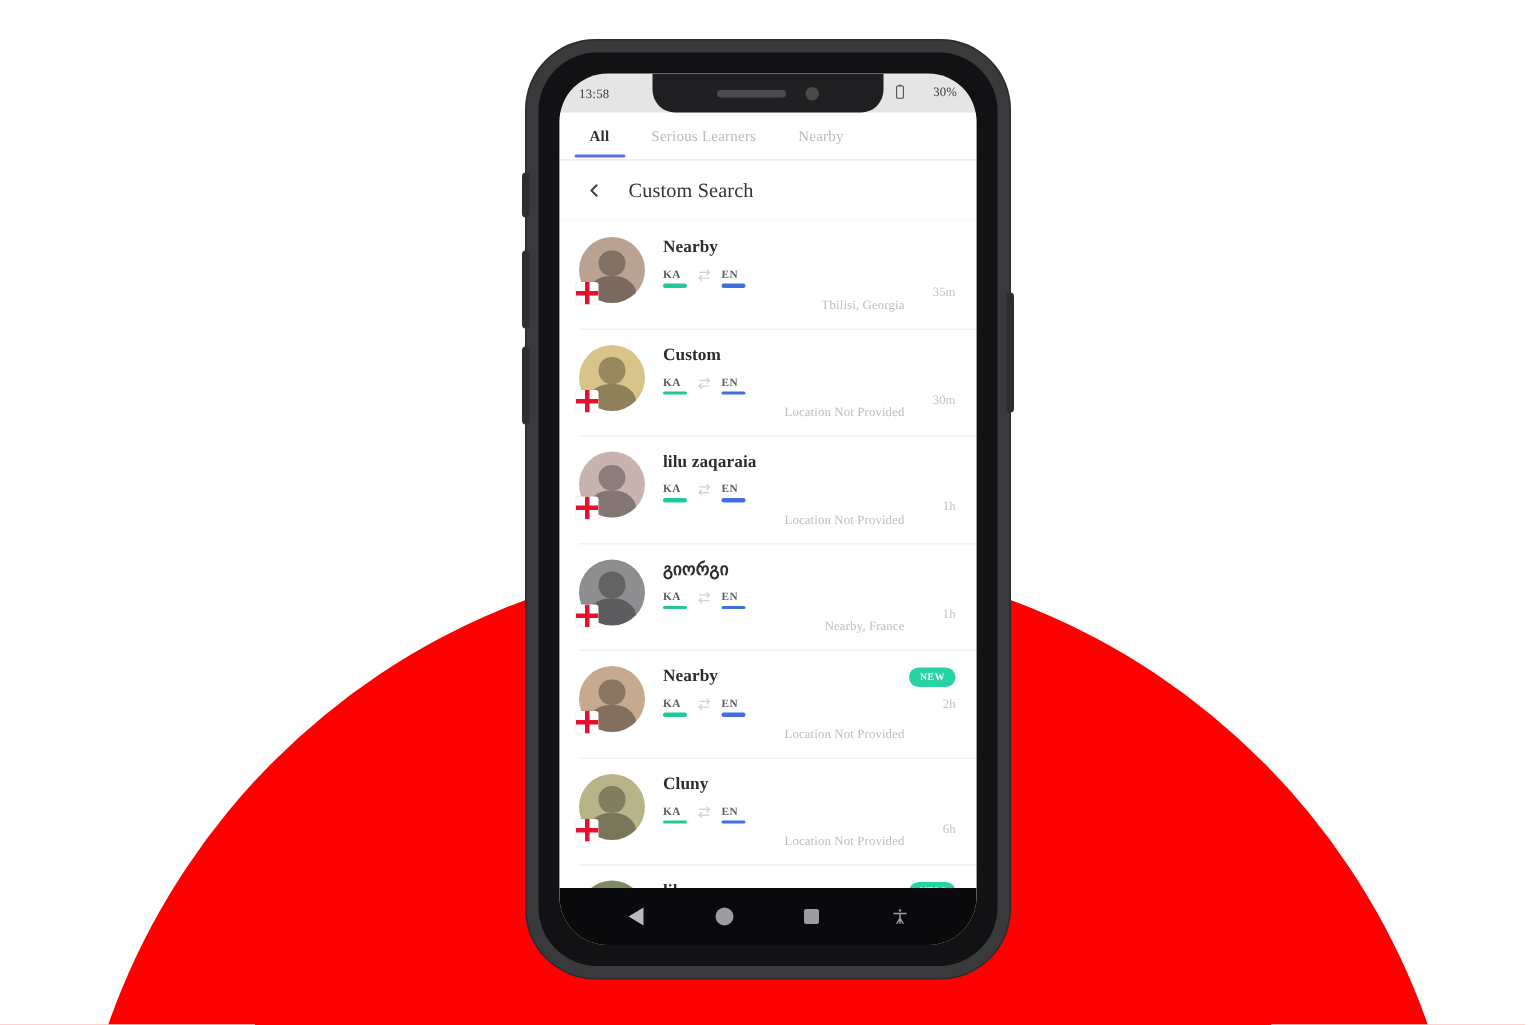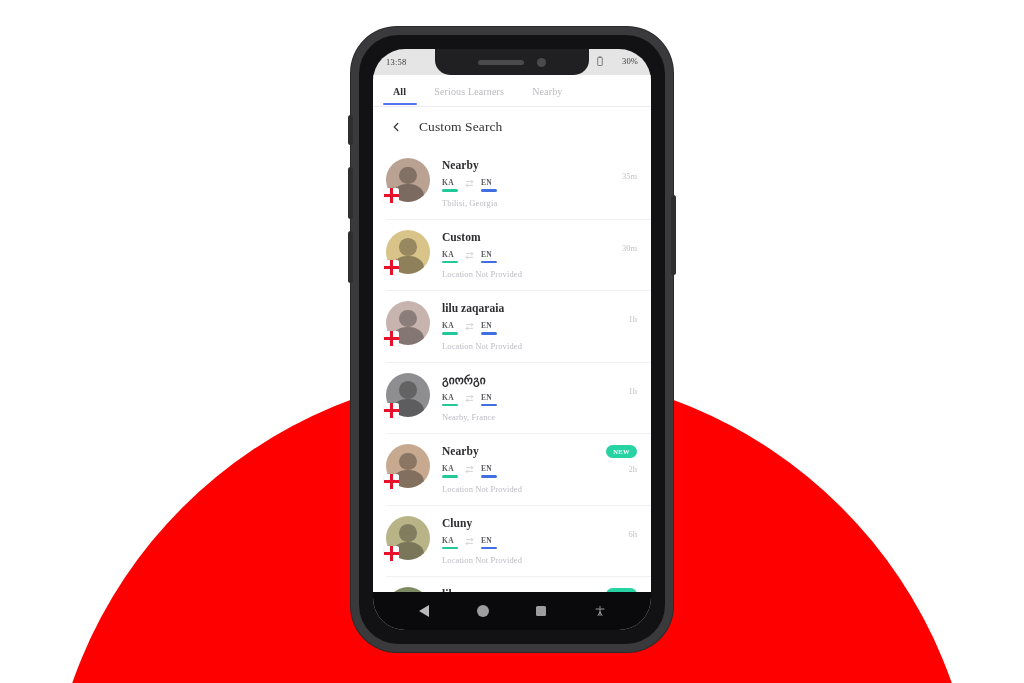--- a/index.html
+++ b/index.html
@@ -244,20 +244,21 @@
     margin-top: 1px;
     color: #cfcfd4;
     line-height: 9px;
     font-size: 8px;
   }
   .row-location {
     margin-top: 6px;
     font-size: 8.5px;
     color: #bcbcc2;
     letter-spacing: .1px;
+    text-align: right;
   }
   .row-right {
     flex: 0 0 auto;
     display: flex; flex-direction: column; align-items: flex-end;
     padding-top: 1px;
     min-width: 34px;
   }
   .new-badge {
     background: #27d3a2;
     color: #ffffff;
@@ -266,21 +267,21 @@
     letter-spacing: .4px;
     padding: 2.5px 7px;
     border-radius: 9px;
     line-height: 8px;
   }
   .row-time {
     font-size: 8.5px;
     color: #c2c2c8;
     margin-top: 6px;
   }
-  .row-right.no-badge .row-time { margin-top: 12px; }
+  .row-right.no-badge .row-time { margin-top: 30px; }
 
   
   #navbar {
     flex: 0 0 38px;
     background: #0a0a0c;
     display: flex; align-items: center; justify-content: space-around;
     padding: 0 22px;
     position: relative;
     z-index: 30;
   }

